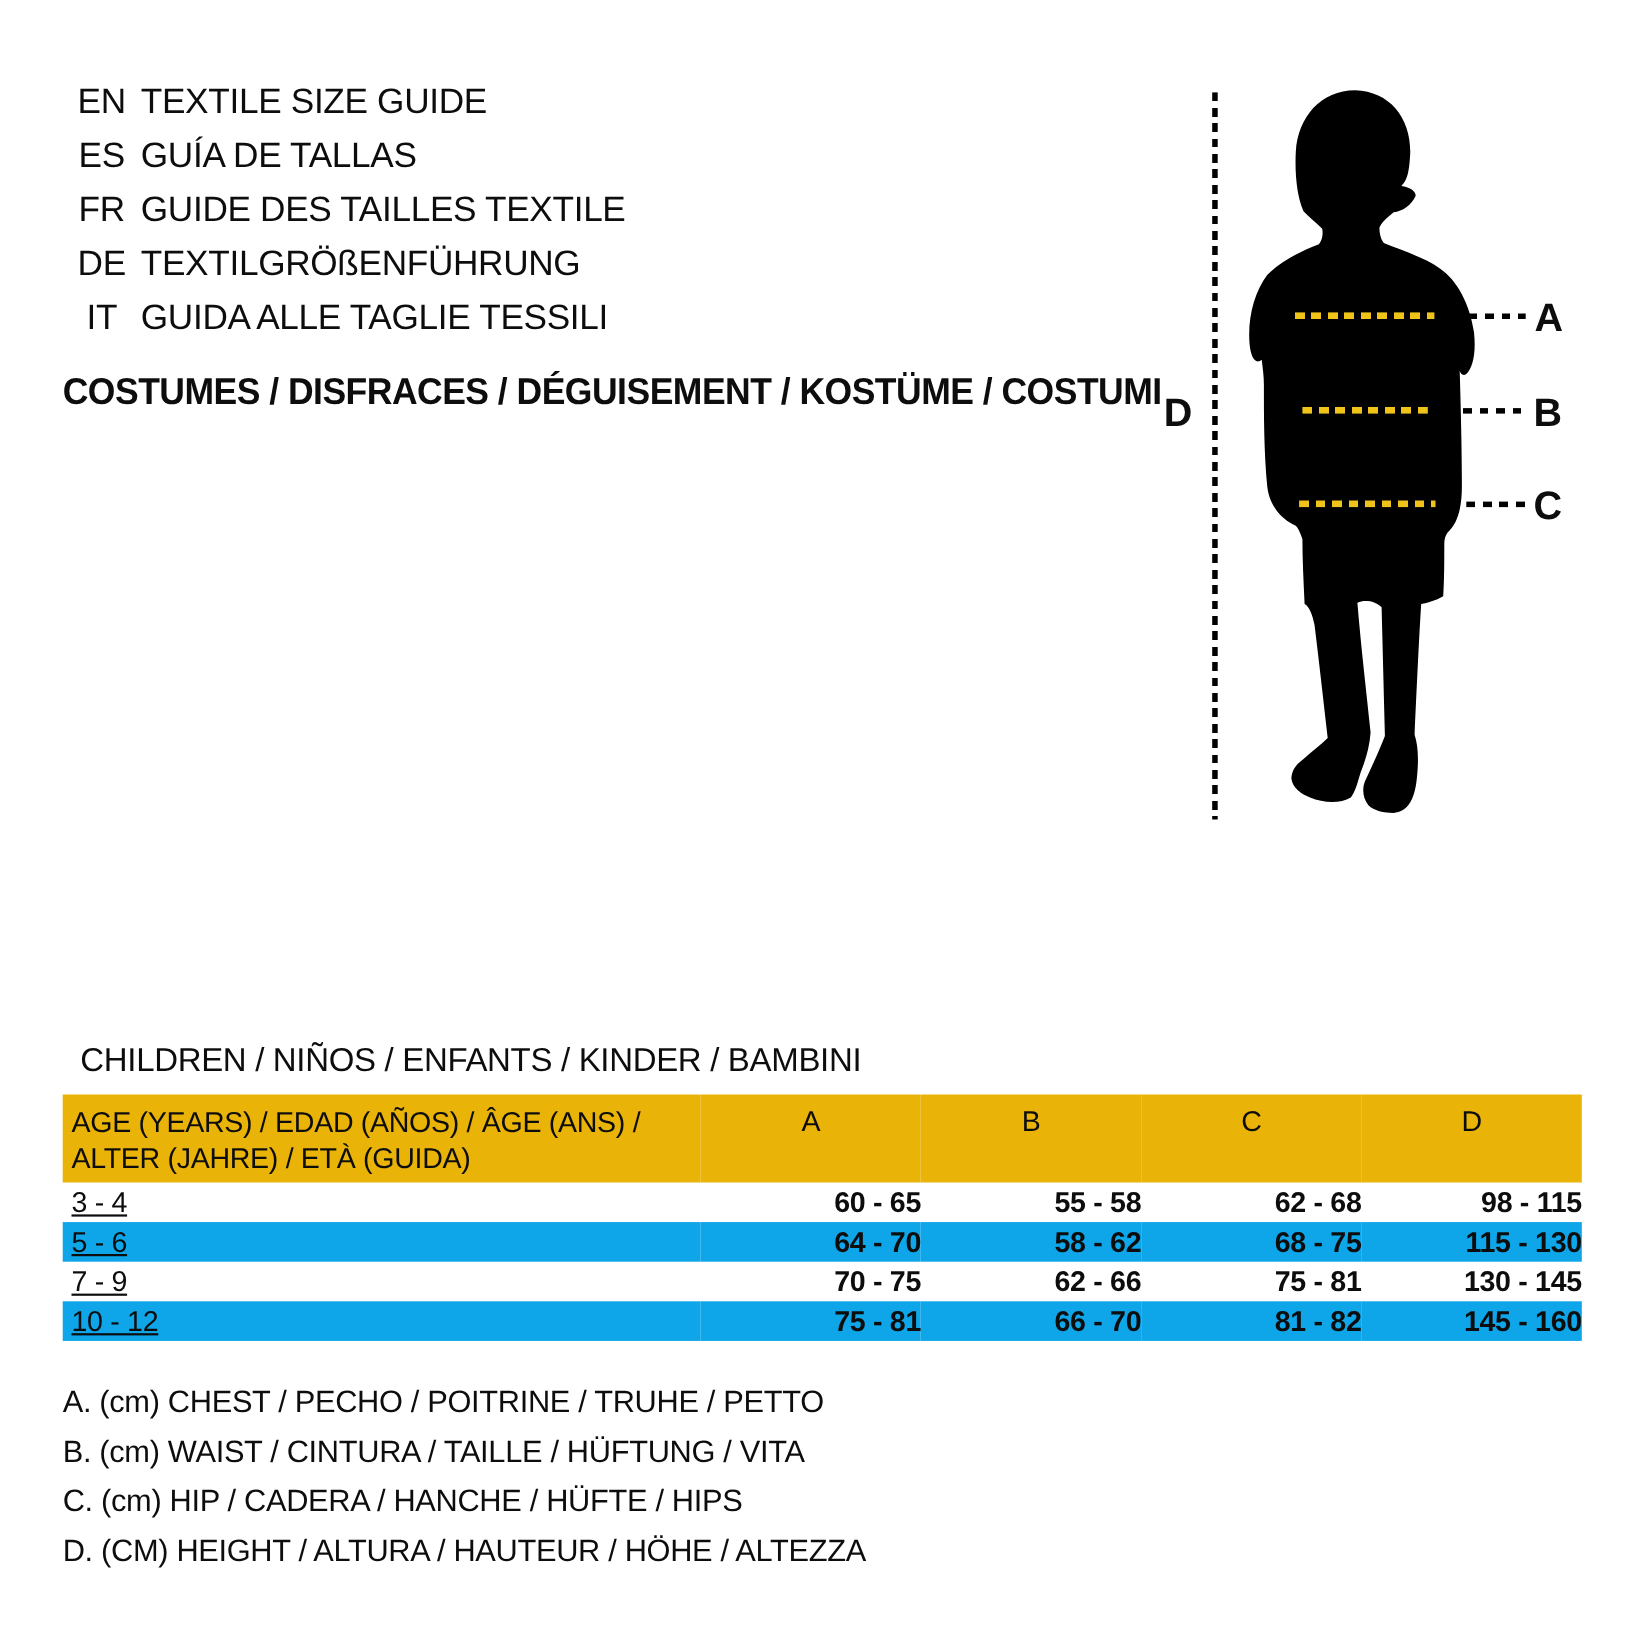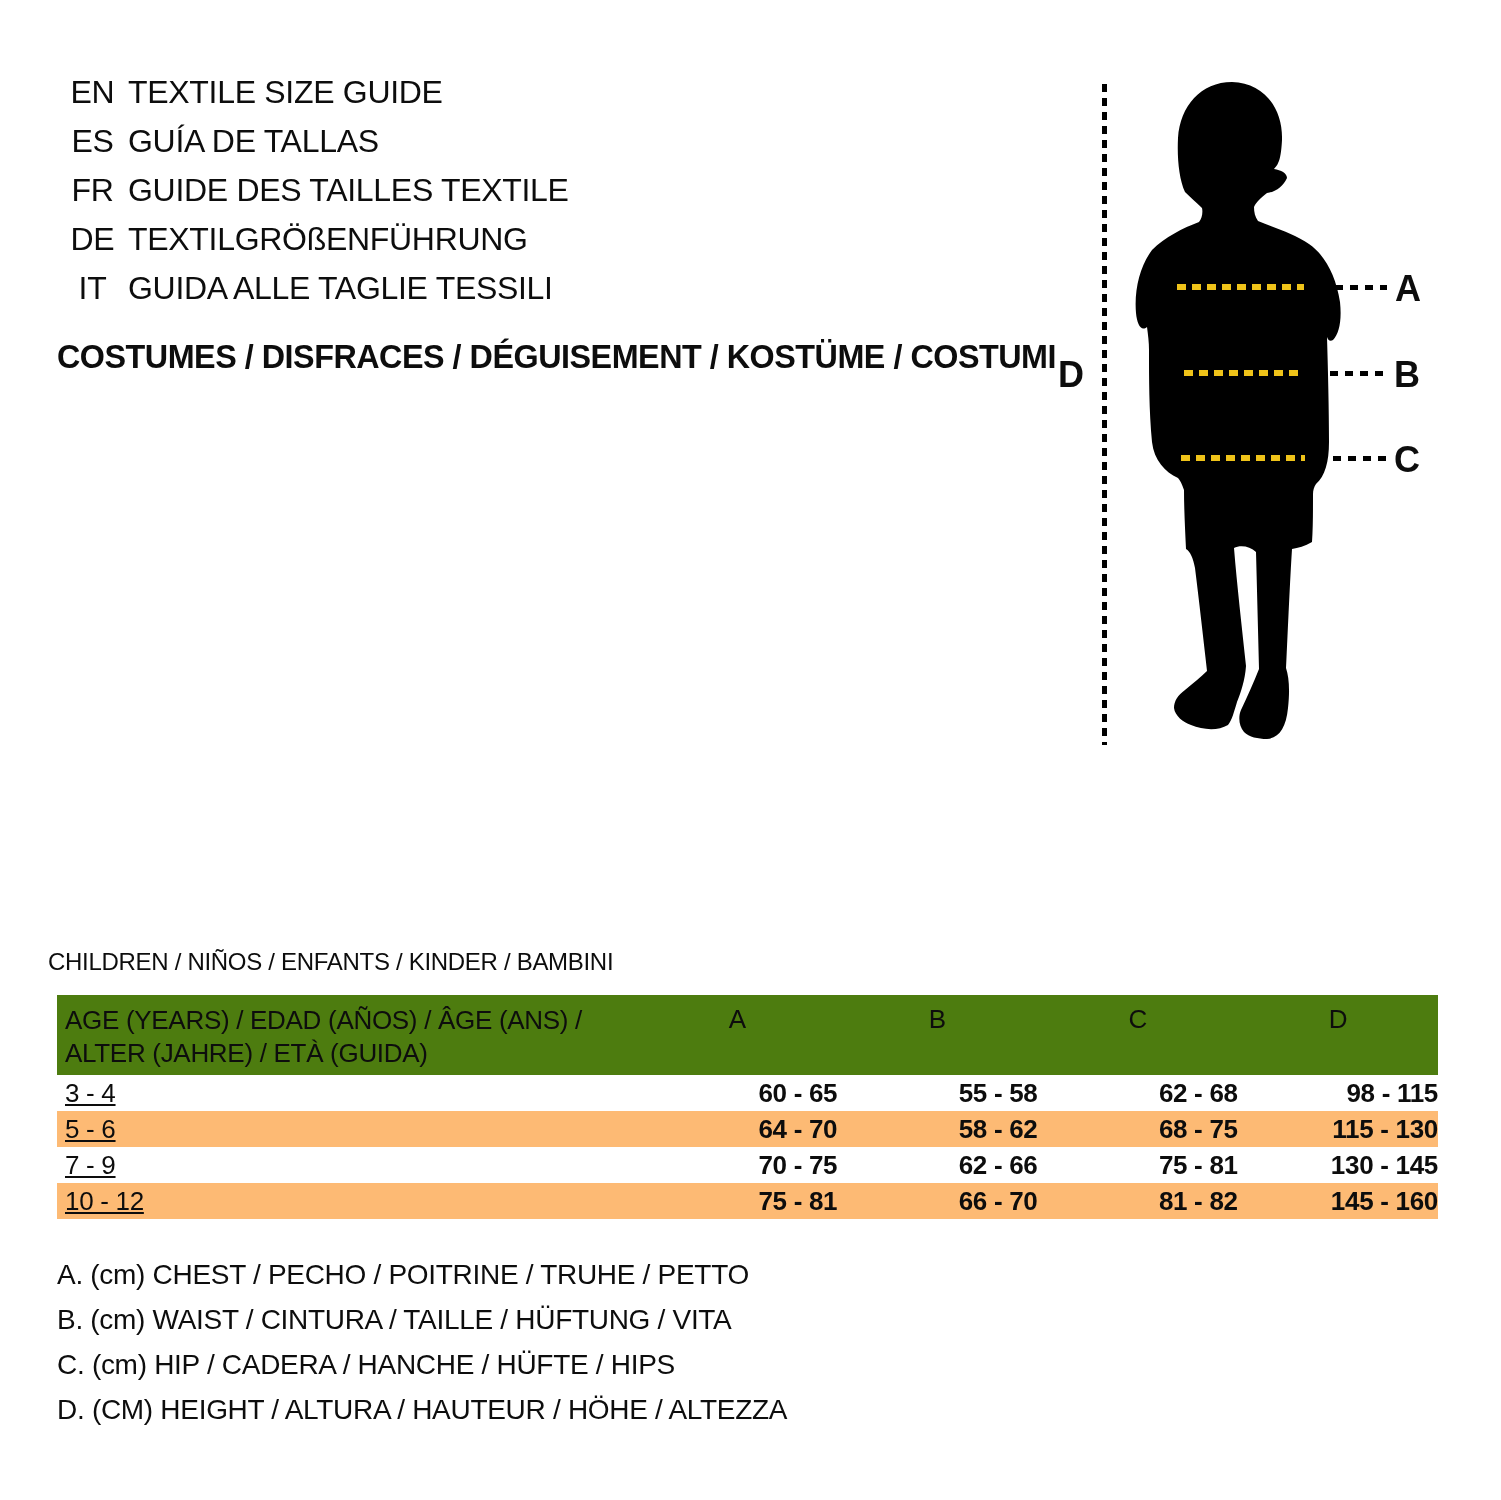--- a/index.html
+++ b/index.html
@@ -38,36 +38,36 @@
   }
   .leader-line.a{left:1335px;top:285px;width:52px;}
   .leader-line.b{left:1330px;top:371px;width:57px;}
   .leader-line.c{left:1333px;top:456px;width:54px;}
   .measure-label{position:absolute;font-size:36px;font-weight:700;}
   .measure-label.a{left:1395px;top:268px;}
   .measure-label.b{left:1394px;top:354px;}
   .measure-label.c{left:1394px;top:439px;}
   .measure-label.d{left:1058px;top:354px;}
   
-  .section-title{position:absolute;left:48px;top:948px;font-size:24px;}
+  .section-title{position:absolute;left:73px;top:948px;font-size:30px;}
   .size-table{
     position:absolute;left:57px;top:995px;width:1381px;border-collapse:collapse;
     table-layout:fixed;font-size:26px;
   }
   .size-table col.age{width:42%;}
   .size-table col.meas{width:14.5%;}
   .size-table thead td{
-    background:#4d7c0f;height:70px;vertical-align:top;padding-top:9px;
+    background:#eab308;height:70px;vertical-align:top;padding-top:9px;
   }
   .size-table thead .age-cell{padding-left:8px;line-height:33px;}
   .size-table thead .col-letter{text-align:center;}
   .size-table tbody td{height:36px;padding:0;}
   .size-table tbody .age-cell{padding-left:8px;text-align:left;text-decoration:underline;}
   .size-table tbody .val-cell{text-align:right;font-weight:bold;}
-  .size-table tbody tr.alt{background:#fdba74;}
+  .size-table tbody tr.alt{background:#0ea5e9;}
   
   .legend{position:absolute;left:57px;top:1252px;font-size:28px;}
   .legend-row{height:45px;display:flex;align-items:center;}
 </style>
 </head>
 <body>
 
 <div class="canvas">
 
   <div class="lang-list">

